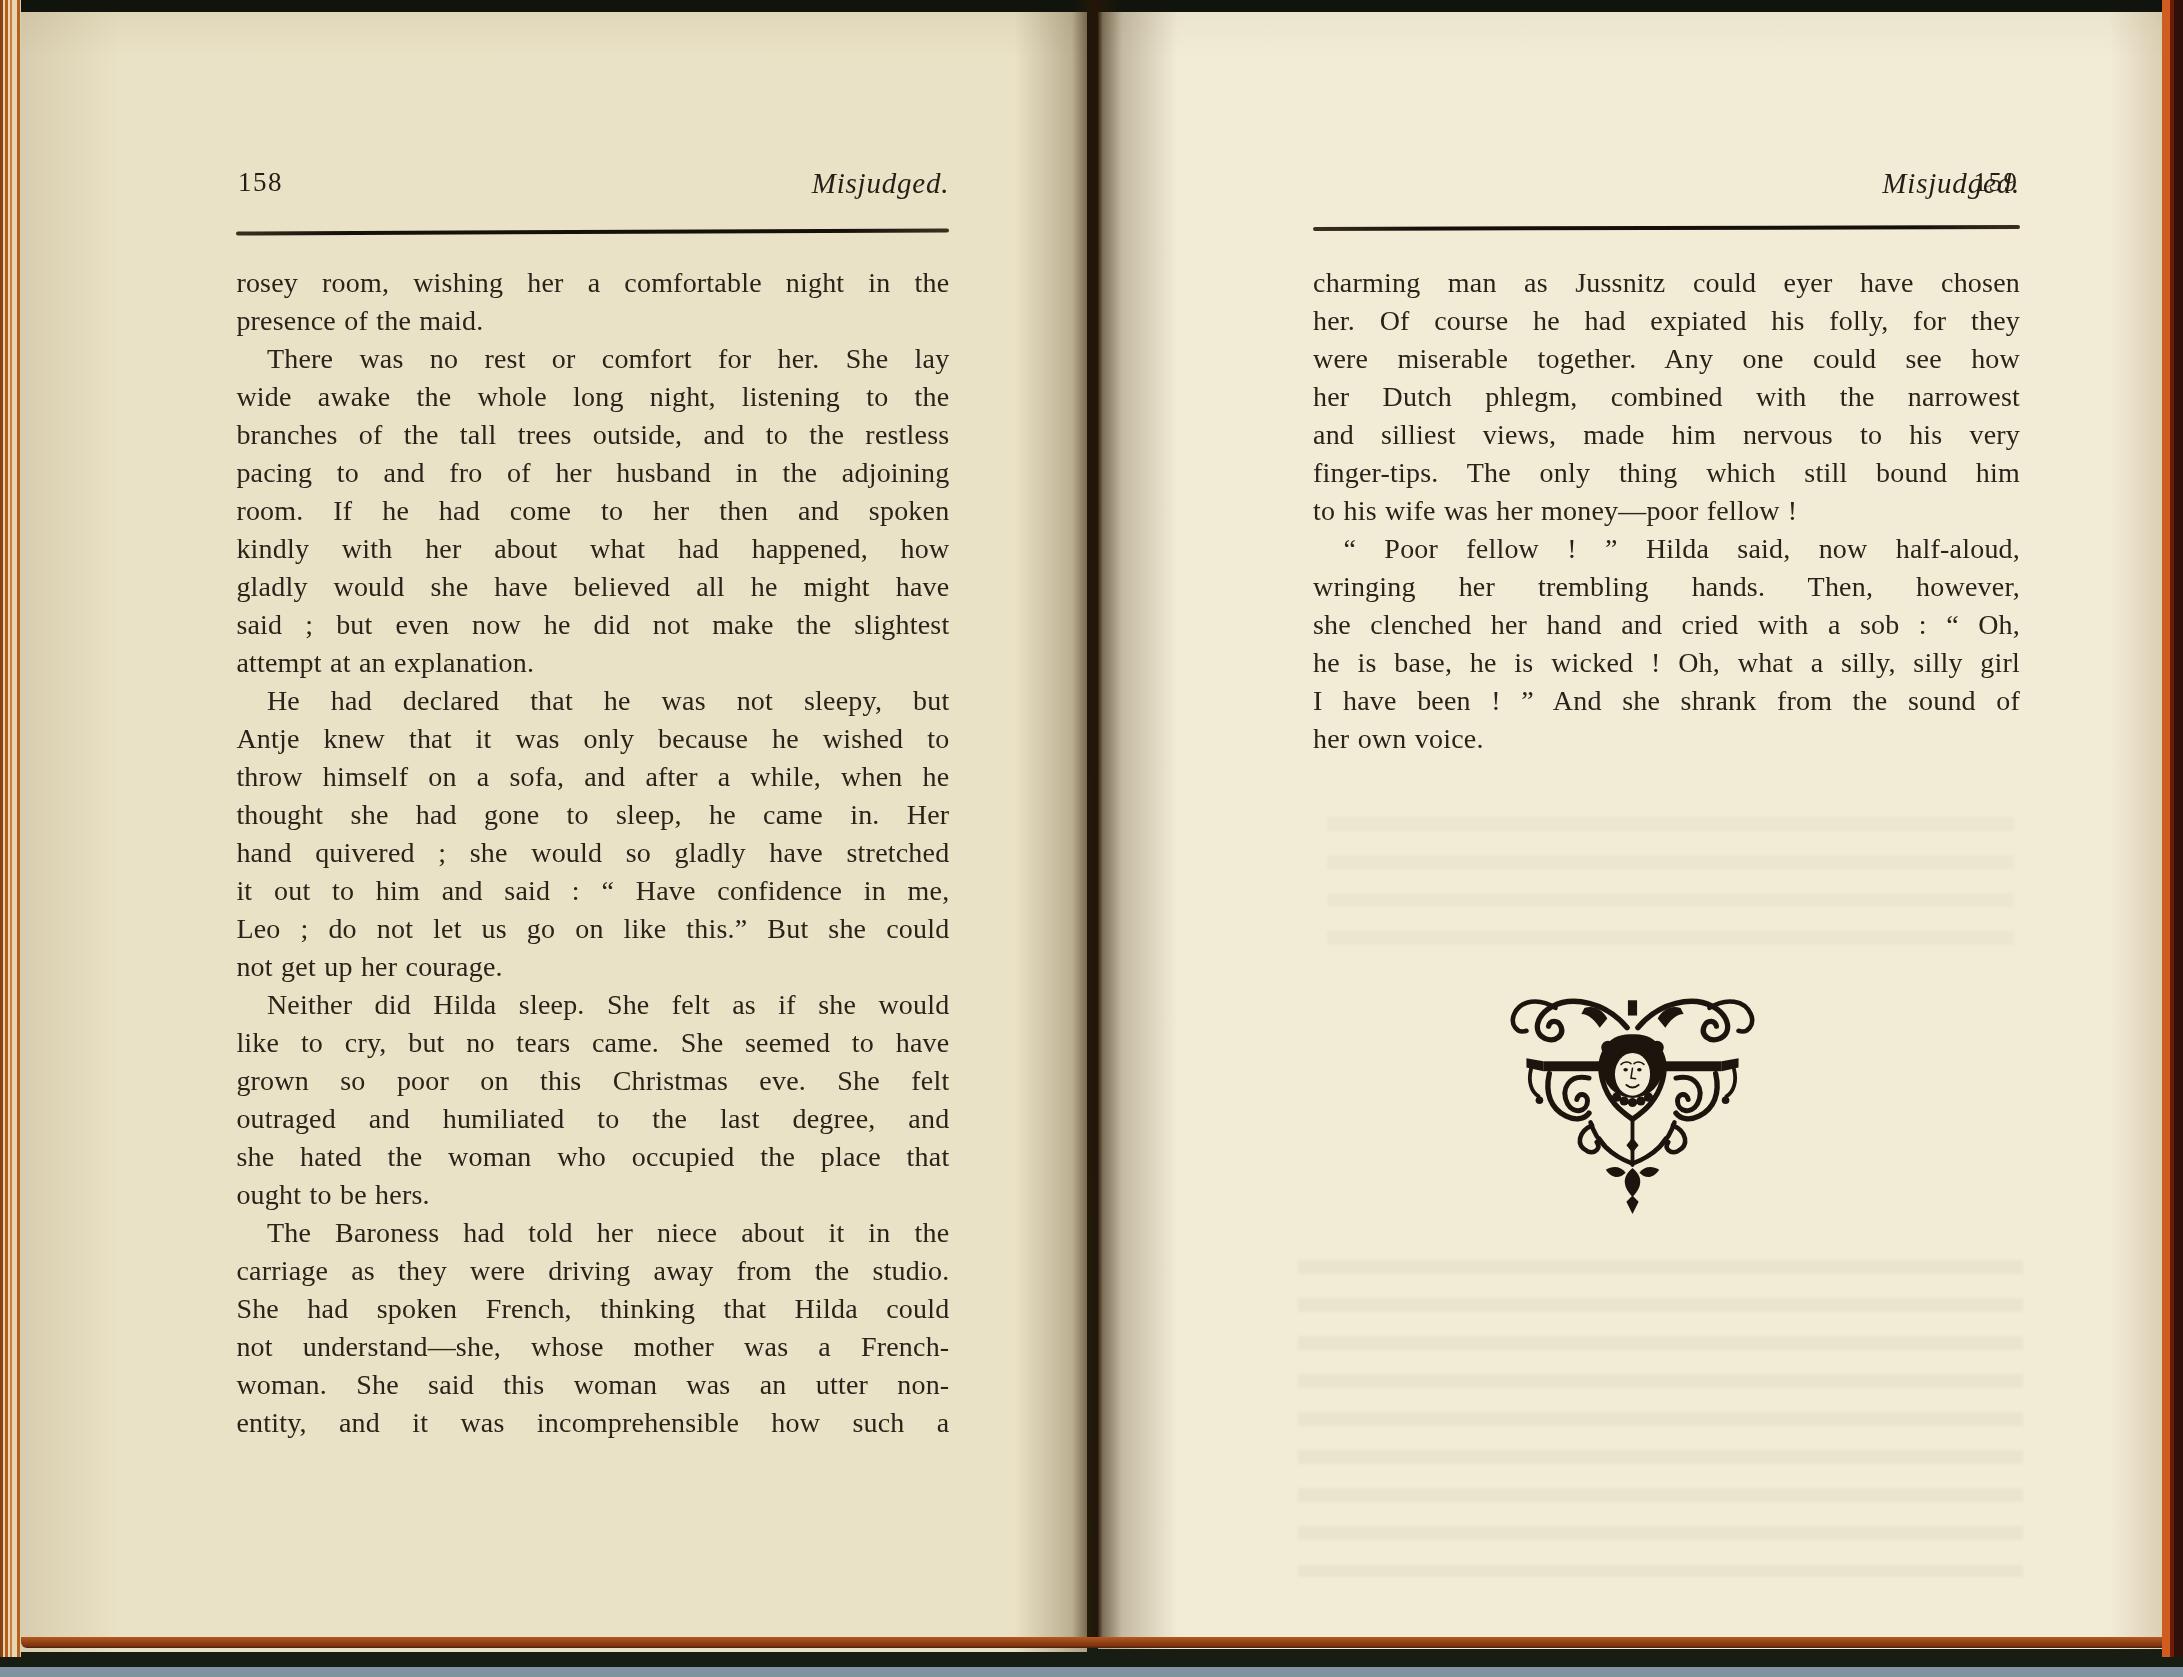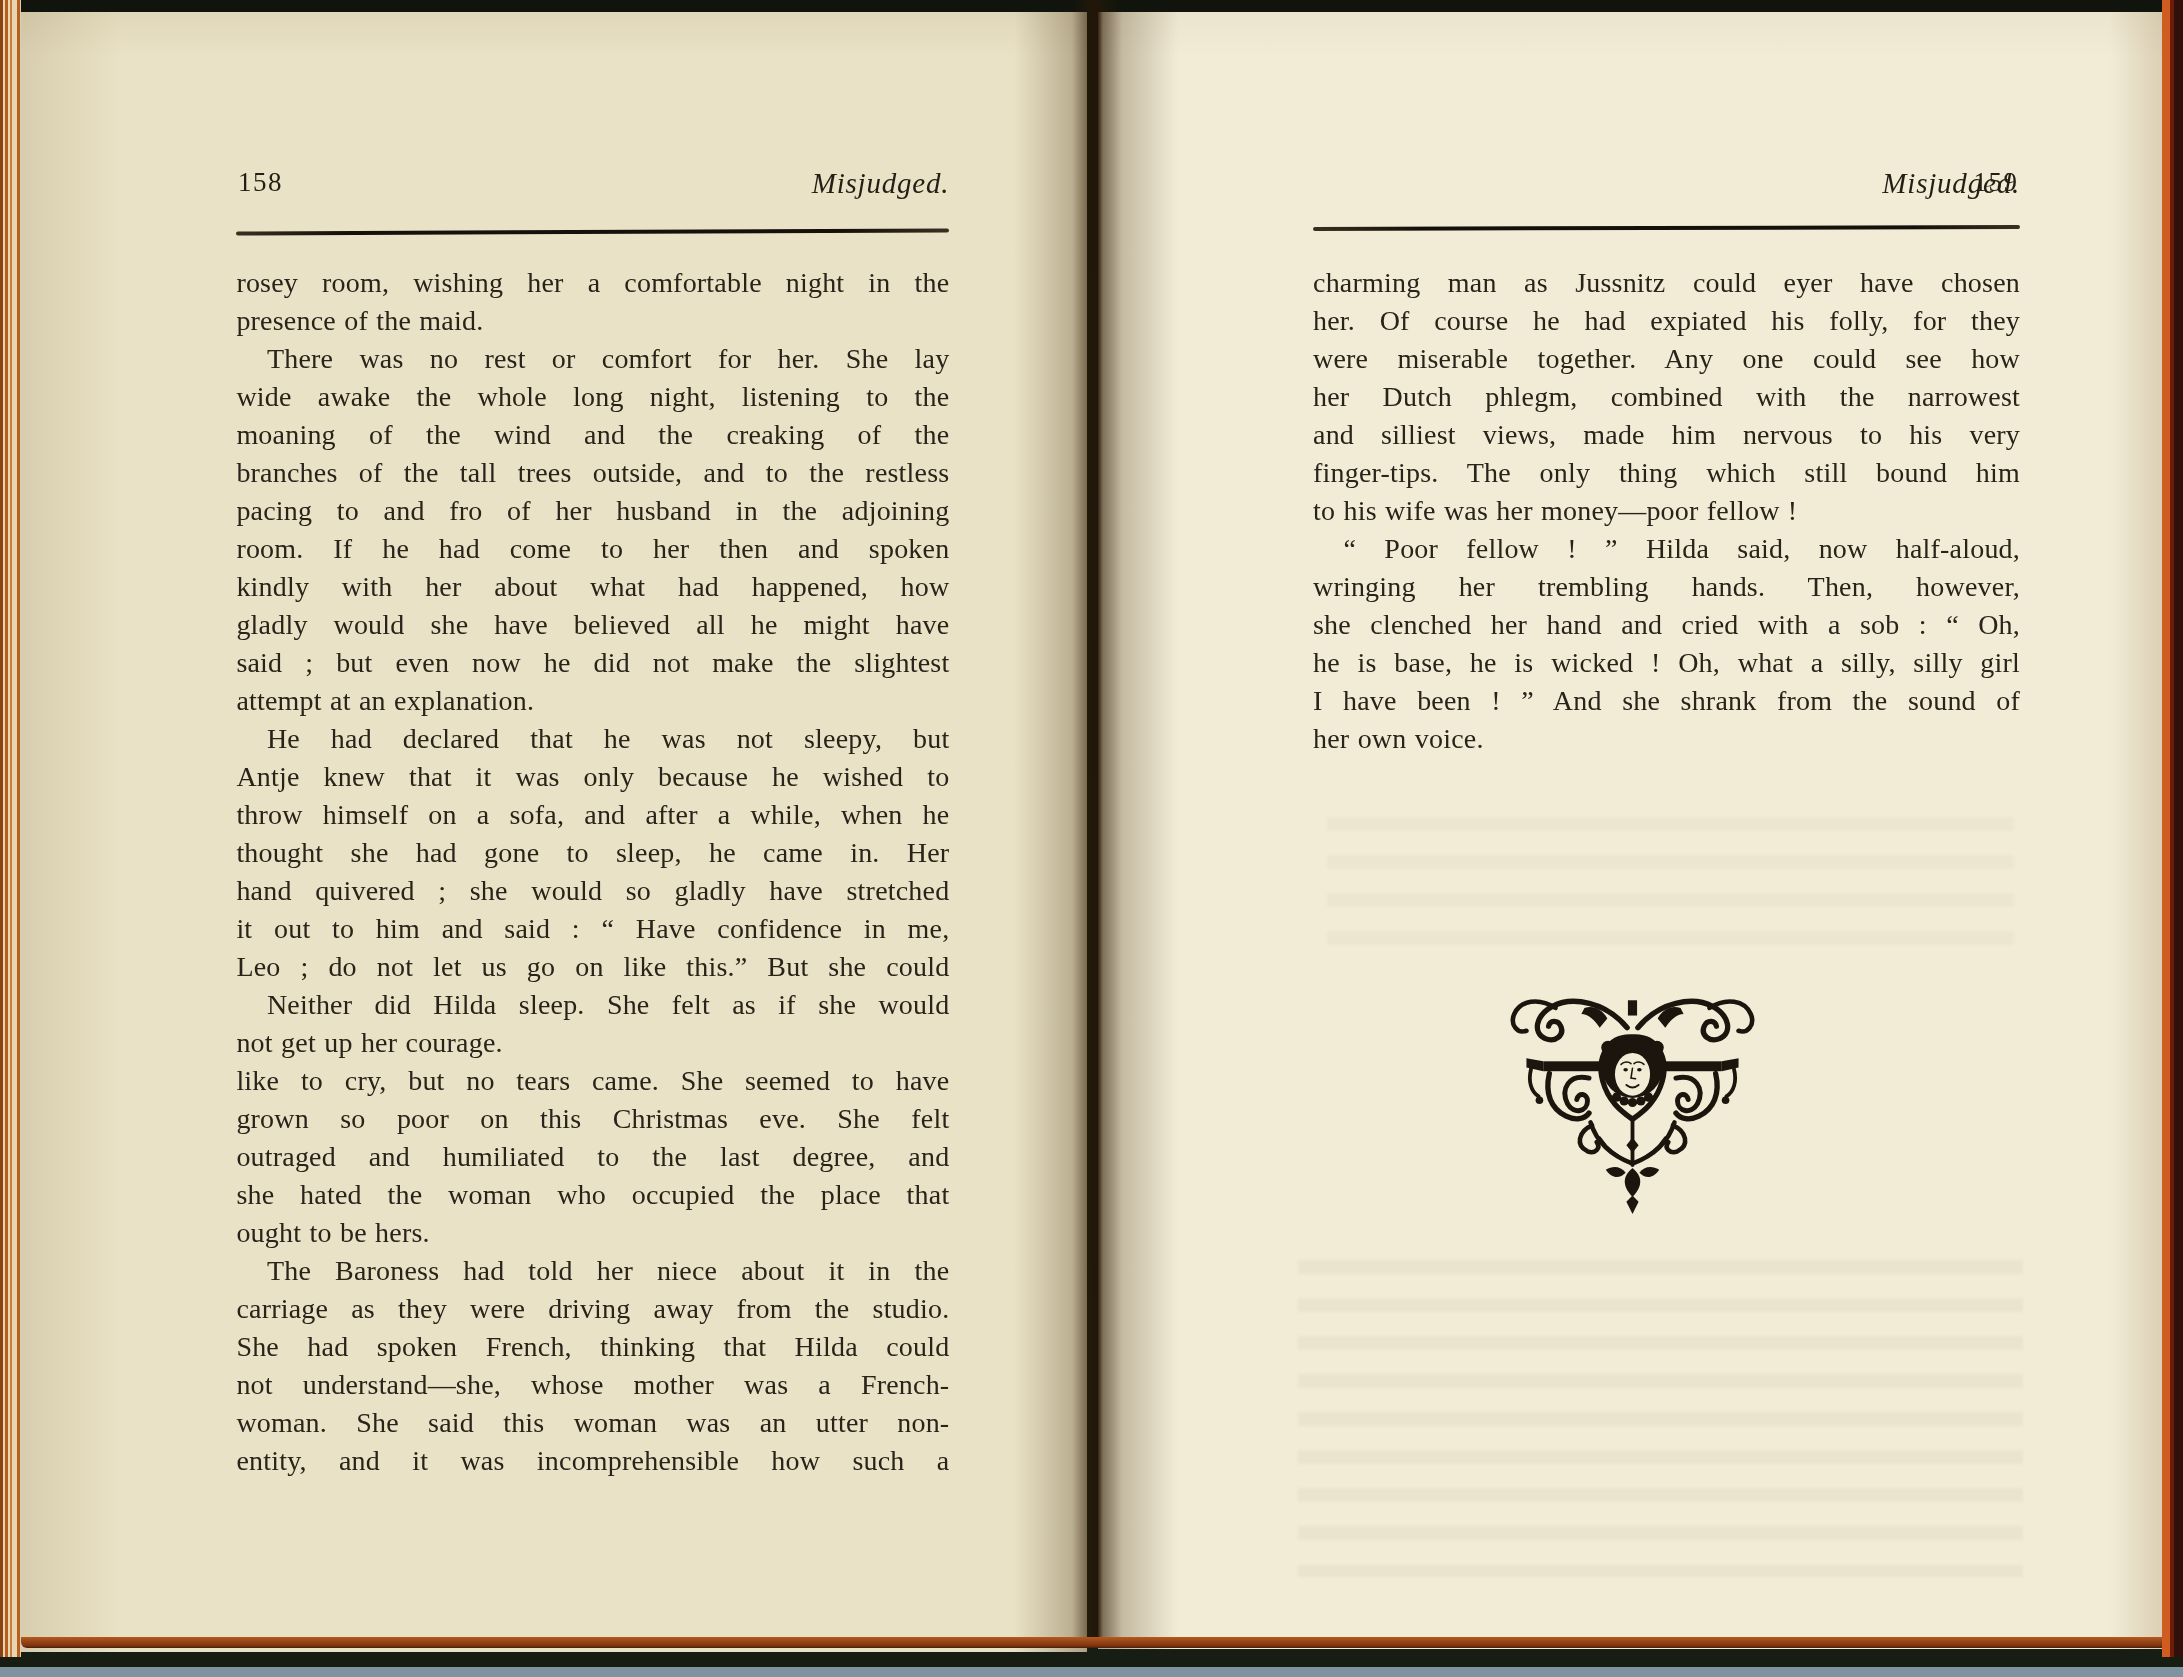--- a/index.html
+++ b/index.html
@@ -75,37 +75,36 @@
     <div class="header">
       <span class="pagenum at-left">158</span>
       <span class="running">Misjudged.</span>
     </div>
     <div class="rule"></div>
     <div class="body">
         <div class="line">rosey room, wishing her a comfortable night in the</div>
         <div class="line endline">presence of the maid.</div>
         <div class="line indent">There was no rest or comfort for her.  She lay</div>
         <div class="line">wide awake the whole long night, listening to the</div>
-        <div class="line">moaning of the wind and the creaking of the</div>
         <div class="line">branches of the tall trees outside, and to the restless</div>
         <div class="line">pacing to and fro of her husband in the adjoining</div>
         <div class="line">room.  If he had come to her then and spoken</div>
         <div class="line">kindly with her about what had happened, how</div>
         <div class="line">gladly would she have believed all he might have</div>
         <div class="line">said ; but even now he did not make the slightest</div>
         <div class="line endline">attempt at an explanation.</div>
         <div class="line indent">He had declared that he was not sleepy, but</div>
         <div class="line">Antje knew that it was only because he wished to</div>
         <div class="line">throw himself on a sofa, and after a while, when he</div>
         <div class="line">thought she had gone to sleep, he came in.  Her</div>
         <div class="line">hand quivered ; she would so gladly have stretched</div>
         <div class="line">it out to him and said : “ Have confidence in me,</div>
         <div class="line">Leo ; do not let us go on like this.”  But she could</div>
+        <div class="line endline">not get up her courage.</div>
         <div class="line indent">Neither did Hilda sleep.  She felt as if she would</div>
-        <div class="line endline">not get up her courage.</div>
         <div class="line">like to cry, but no tears came.  She seemed to have</div>
         <div class="line">grown so poor on this Christmas eve.  She felt</div>
         <div class="line">outraged and humiliated to the last degree, and</div>
         <div class="line">she hated the woman who occupied the place that</div>
         <div class="line endline">ought to be hers.</div>
         <div class="line indent">The Baroness had told her niece about it in the</div>
         <div class="line">carriage as they were driving away from the studio.</div>
         <div class="line">She had spoken French, thinking that Hilda could</div>
         <div class="line">not understand—she, whose mother was a French-</div>
         <div class="line">woman.  She said this woman was an utter non-</div>

